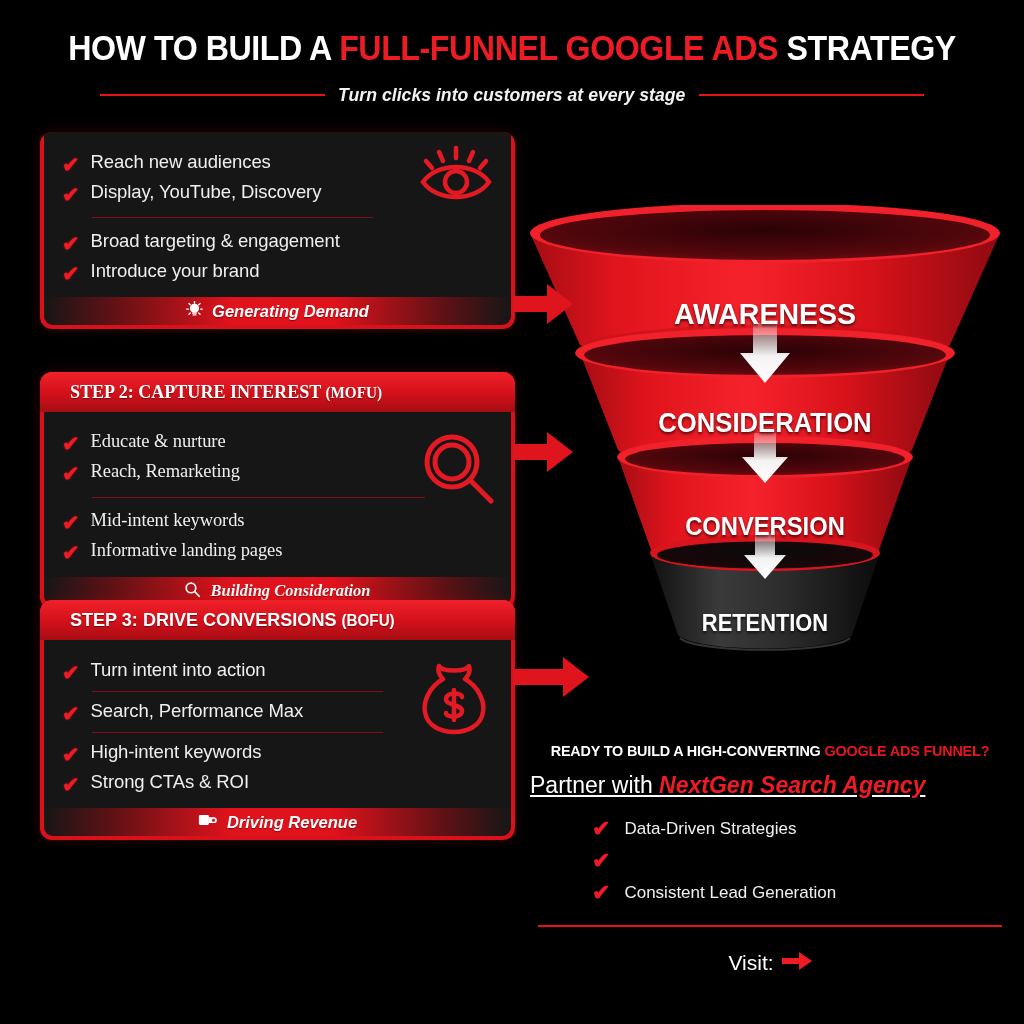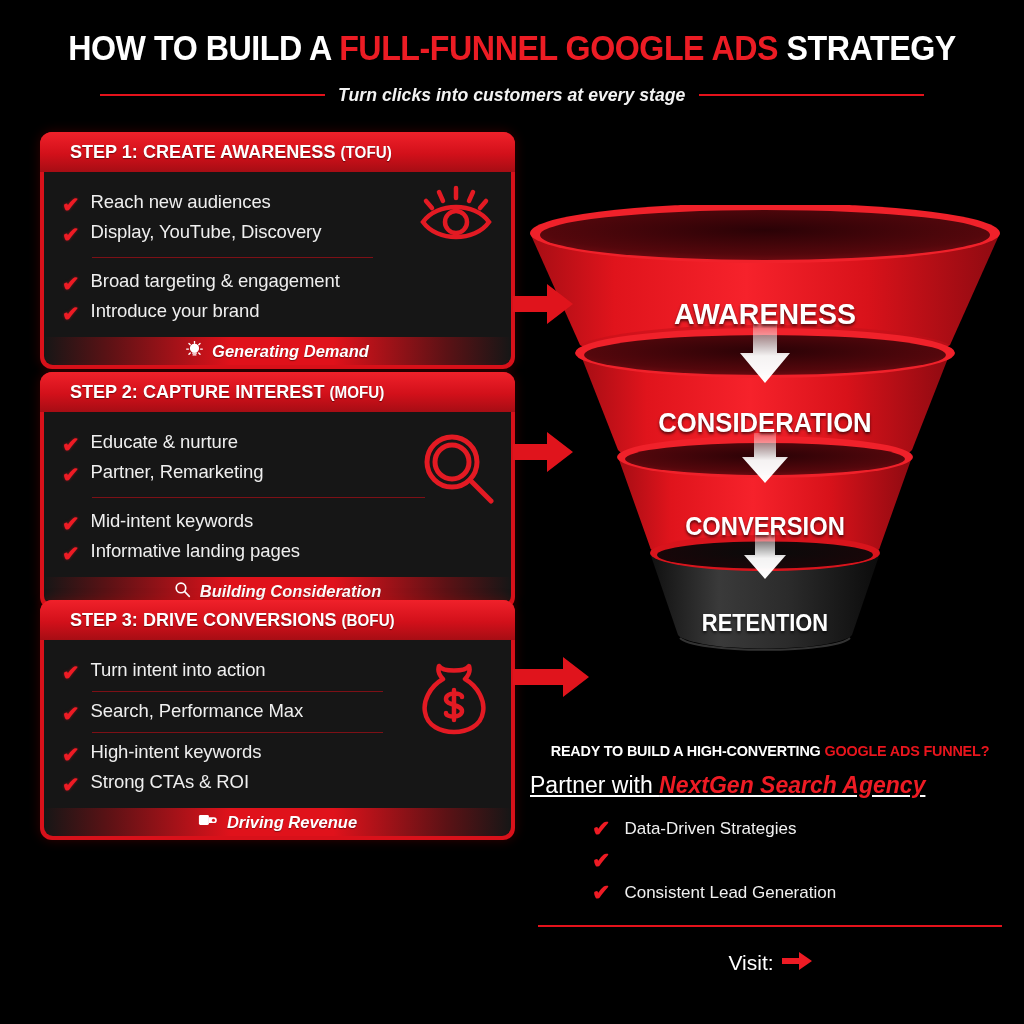--- a/index.html
+++ b/index.html
@@ -149,26 +149,20 @@
     <span>HOW TO BUILD A </span><span class="red">FULL-FUNNEL GOOGLE ADS</span><span> STRATEGY</span>
   </div>
   <div id="subwrap">
     <div class="sub-rule"></div>
     <div id="subtitle">Turn clicks into customers at every stage</div>
     <div class="sub-rule"></div>
   </div>
 </div>
 
 <div class="card" style="top:132px;">
-  <div class="card-head">
-    <div class="card-head-title">
-      <span>STEP 1: CREATE AWARENESS</span>
-      <span class="tag">(TOFU)</span>
-    </div>
-  </div>
   <div class="card-body">
     <span class="card-icon">
       <svg width="78" height="62" viewBox="0 0 78 62">
         <g stroke="#ee1b24" stroke-width="4.5" fill="none" stroke-linecap="round">
           <path d="M6 38 C20 18, 58 18, 72 38 C58 58, 20 58, 6 38 Z"></path>
           <circle cx="39" cy="38" r="11"></circle>
           <path d="M39 4 L39 14 M22 8 L26 17 M56 8 L52 17 M9 17 L15 24 M69 17 L63 24"></path>
         </g>
       </svg>
     </span>
@@ -199,21 +193,21 @@
             <path d="M10 0.5 L10 2.6 M3.5 3 L5 4.5 M16.5 3 L15 4.5 M0.8 9.5 L2.9 9.5 M17.1 9.5 L19.2 9.5 M3.5 15.5 L5 14 M16.5 15.5 L15 14"></path>
             <path d="M7.8 14.2 L12.2 14.2 M8.4 16.4 L11.6 16.4"></path>
           </g>
         </svg>
       </span>
       <span class="foot-label">Generating Demand</span>
     </div>
   </div>
 </div>
 
-<div class="card" style="top:372px;">
+<div class="card" style="top:372px;font-family:Liberation Serif, serif;">
   <div class="card-head">
     <div class="card-head-title">
       <span>STEP 2: CAPTURE INTEREST</span>
       <span class="tag">(MOFU)</span>
     </div>
   </div>
   <div class="card-body">
     <span class="card-icon" style="top:18px; right:12px;">
       <svg width="80" height="80" viewBox="0 0 80 80">
         <g stroke="#ee1b24" stroke-width="5" fill="none" stroke-linecap="round">
@@ -223,21 +217,21 @@
         </g>
       </svg>
     </span>
     <div class="bullets">
       <div class="bullet">
         <span class="chk">✔</span>
         <span class="bullet-label">Educate &amp; nurture</span>
       </div>
       <div class="bullet">
         <span class="chk">✔</span>
-        <span class="bullet-label">Partner, Remarketing</span>
+        <span class="bullet-label">Reach, Remarketing</span>
       </div>
       <div class="divider" style="margin-right:68px;"></div>
       <div class="bullet">
         <span class="chk">✔</span>
         <span class="bullet-label">Mid-intent keywords</span>
       </div>
       <div class="bullet">
         <span class="chk">✔</span>
         <span class="bullet-label">Informative landing pages</span>
       </div>

